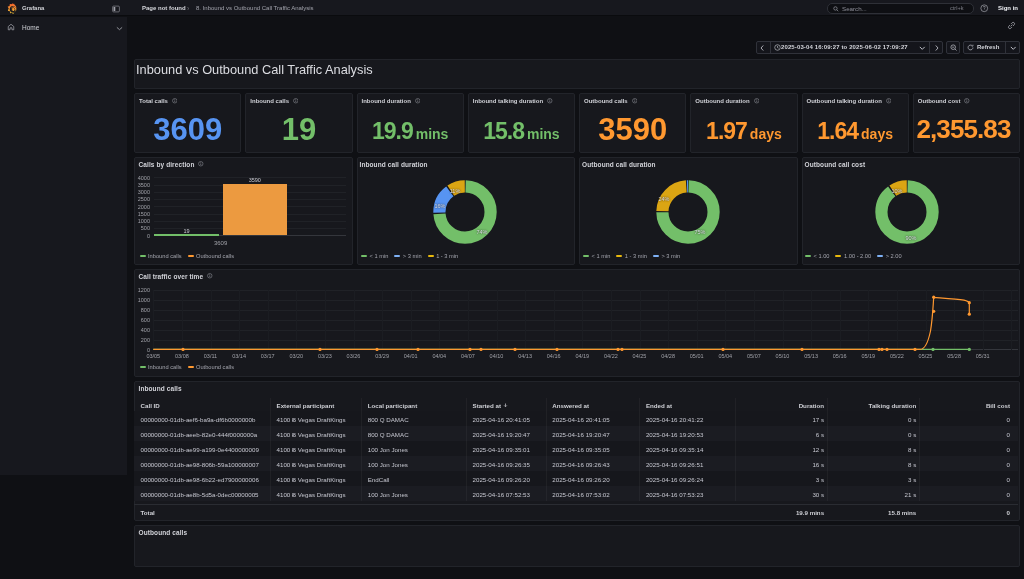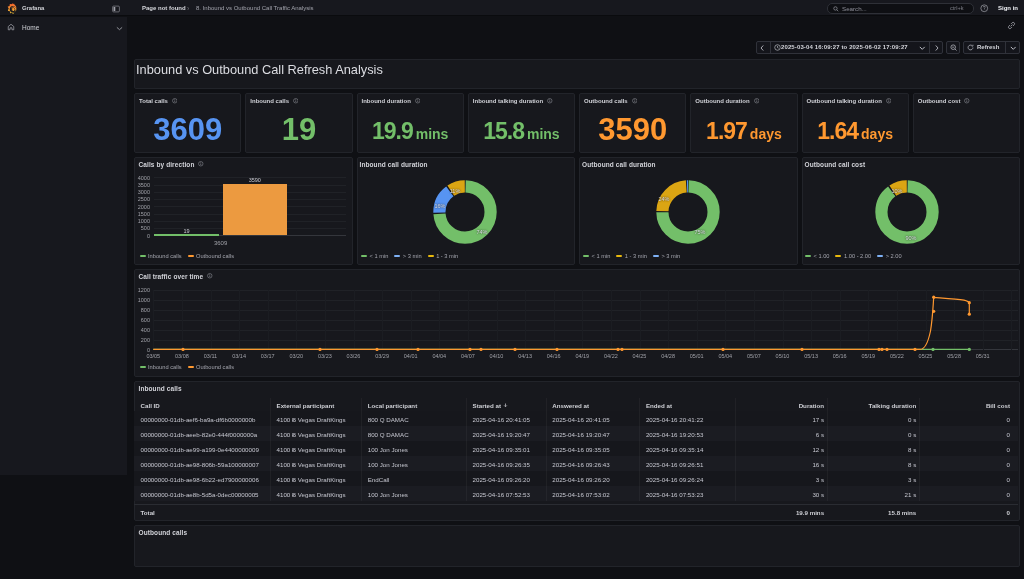--- a/index.html
+++ b/index.html
@@ -95,21 +95,21 @@
 <svg class="abs" style="left:967px;top:44px;" width="7" height="7" viewBox="0 0 16 16" fill="none" stroke="#c2c3cb" stroke-width="1.6">
   <path d="M13.5 8a5.5 5.5 0 1 1-1.6-3.9"></path>
     <path d="M13.7 1.6v3.2h-3.2" stroke-width="1.4" fill="none"></path>
 </svg>
 <div class="abs" style="left:977px;top:44.4px;font-size:6px;font-weight:bold;color:#d3d4da;">Refresh</div>
 <svg class="abs" style="left:1009.5px;top:46px;" width="6.5" height="4.5" viewBox="0 0 12 8">
     <path d="M2 2 6 6 10 2" fill="none" stroke="#c2c3cb" stroke-width="1.8" stroke-linecap="round"></path>
   </svg>
 
 <div class="panel" style="left:134px;top:59px;width:886px;height:30px;"></div>
-<div class="abs" style="left:136px;top:61.5px;font-size:12.8px;color:#dcdde2;">Inbound vs Outbound Call Refresh Analysis</div>
+<div class="abs" style="left:136px;top:61.5px;font-size:12.8px;color:#dcdde2;">Inbound vs Outbound Call Traffic Analysis</div>
 
 <style>
   .stat { position:absolute; top:93px; width:107.3px; height:60px; background:#17181d; border:1px solid #22242a; border-radius:2px; }
   .stitle { position:absolute; left:4px; top:4px; display:flex; align-items:center; font-size:6px; font-weight:bold; color:#cfd0d6; white-space:nowrap; }
   .stitle svg { margin-left:4px; }
   .sval { position:absolute; left:0; right:0; top:12px; bottom:0; display:flex; align-items:center; justify-content:center; font-weight:bold; line-height:1; }
   .sval .u { margin-left:3px; }
   .blue { color:#5794F2; } .green { color:#73BF69; } .orange { color:#FF9830; }
 </style>
 <div class="stat" style="left:134px;">
@@ -167,20 +167,21 @@
         <circle cx="8" cy="4.6" r="1" fill="#9a9ba3"></circle>
       </svg></div>
   <div class="sval orange" style="font-size:23px;letter-spacing:-1px;align-items:baseline;top:26px;">1.64<span class="u" style="font-size:14px;letter-spacing:0;">days</span></div>
   </div>
 <div class="stat" style="left:912.8px;">
     <div class="stitle">Outbound cost<svg width="5.5" height="5.5" viewBox="0 0 16 16">
         <circle cx="8" cy="8" r="6.5" fill="none" stroke="#9a9ba3" stroke-width="1.5"></circle>
         <line x1="8" y1="7" x2="8" y2="11.5" stroke="#9a9ba3" stroke-width="1.8"></line>
         <circle cx="8" cy="4.6" r="1" fill="#9a9ba3"></circle>
       </svg></div>
+  <div class="sval orange" style="font-size:26px;letter-spacing:-0.9px;padding-right:6px;">2,355.83</div>
   </div>
 
 <div class="panel" style="left:134px;top:157px;width:218.5px;height:107.5px;"></div>
 <div class="panel" style="left:356.5px;top:157px;width:218.5px;height:107.5px;"></div>
 <div class="panel" style="left:579px;top:157px;width:218.5px;height:107.5px;"></div>
 <div class="panel" style="left:801.5px;top:157px;width:218.5px;height:107.5px;"></div>
 <div class="abs ptitle" style="left:138.5px;top:160.5px;display:flex;align-items:center;">Calls by direction<svg style="margin-left:4px;" width="5.5" height="5.5" viewBox="0 0 16 16">
       <circle cx="8" cy="8" r="6.5" fill="none" stroke="#9a9ba3" stroke-width="1.5"></circle>
       <line x1="8" y1="7" x2="8" y2="11.5" stroke="#9a9ba3" stroke-width="1.8"></line>
       <circle cx="8" cy="4.6" r="1" fill="#9a9ba3"></circle>

